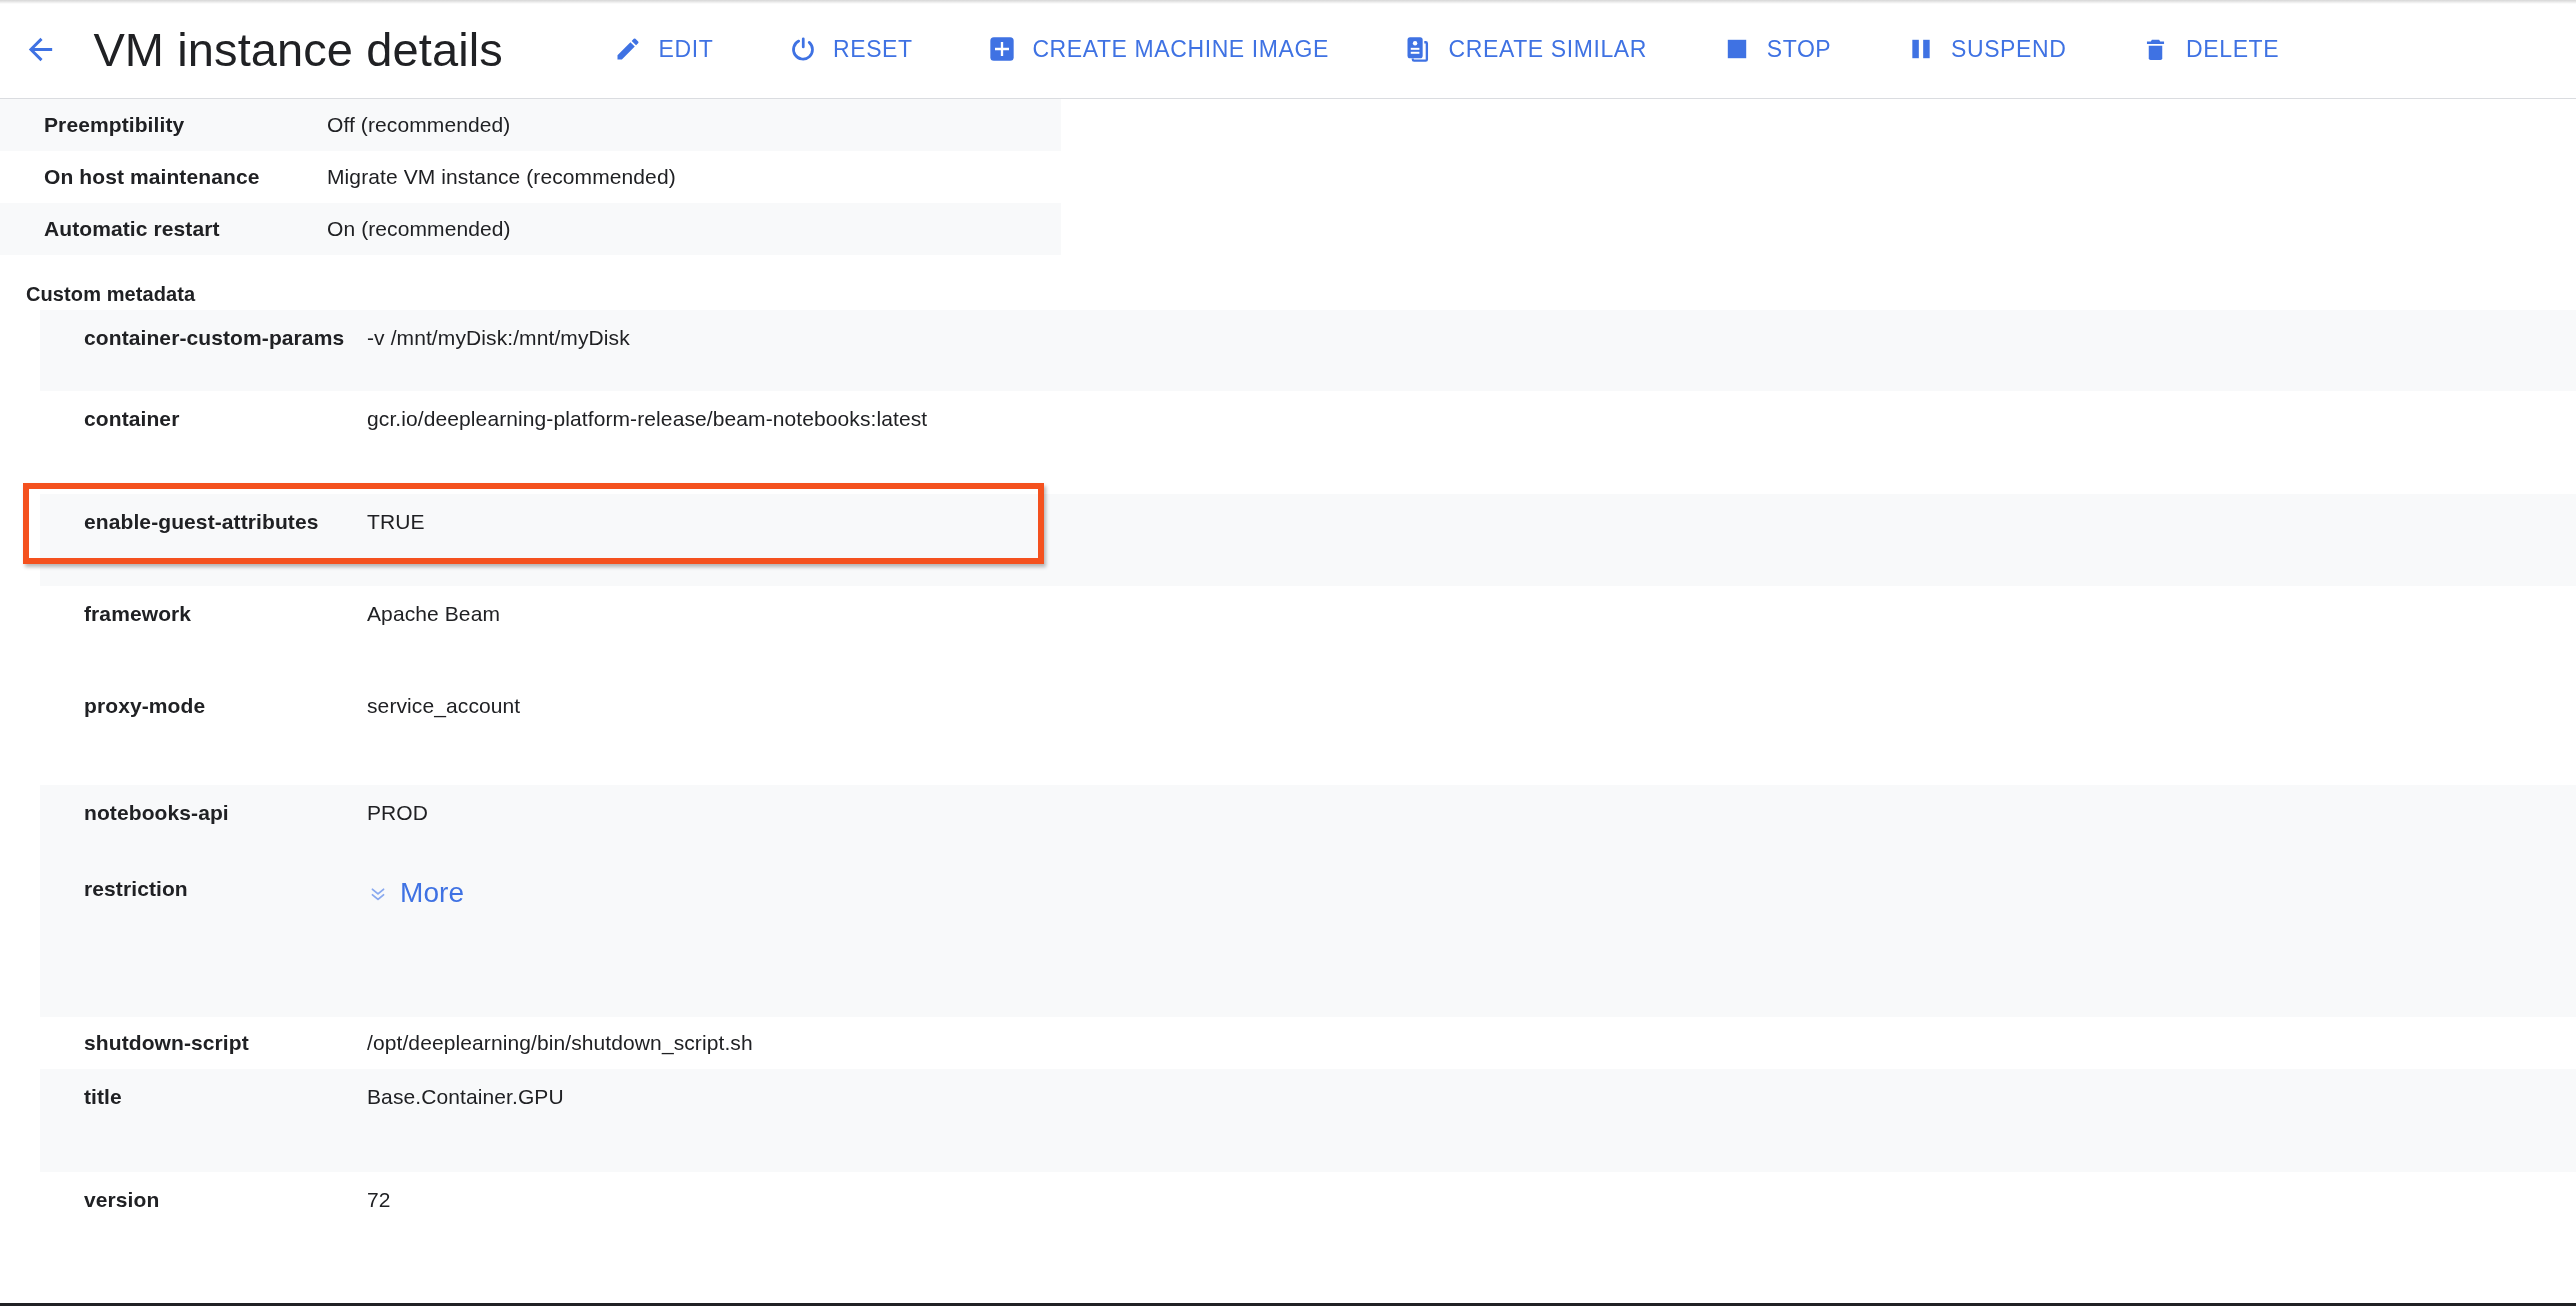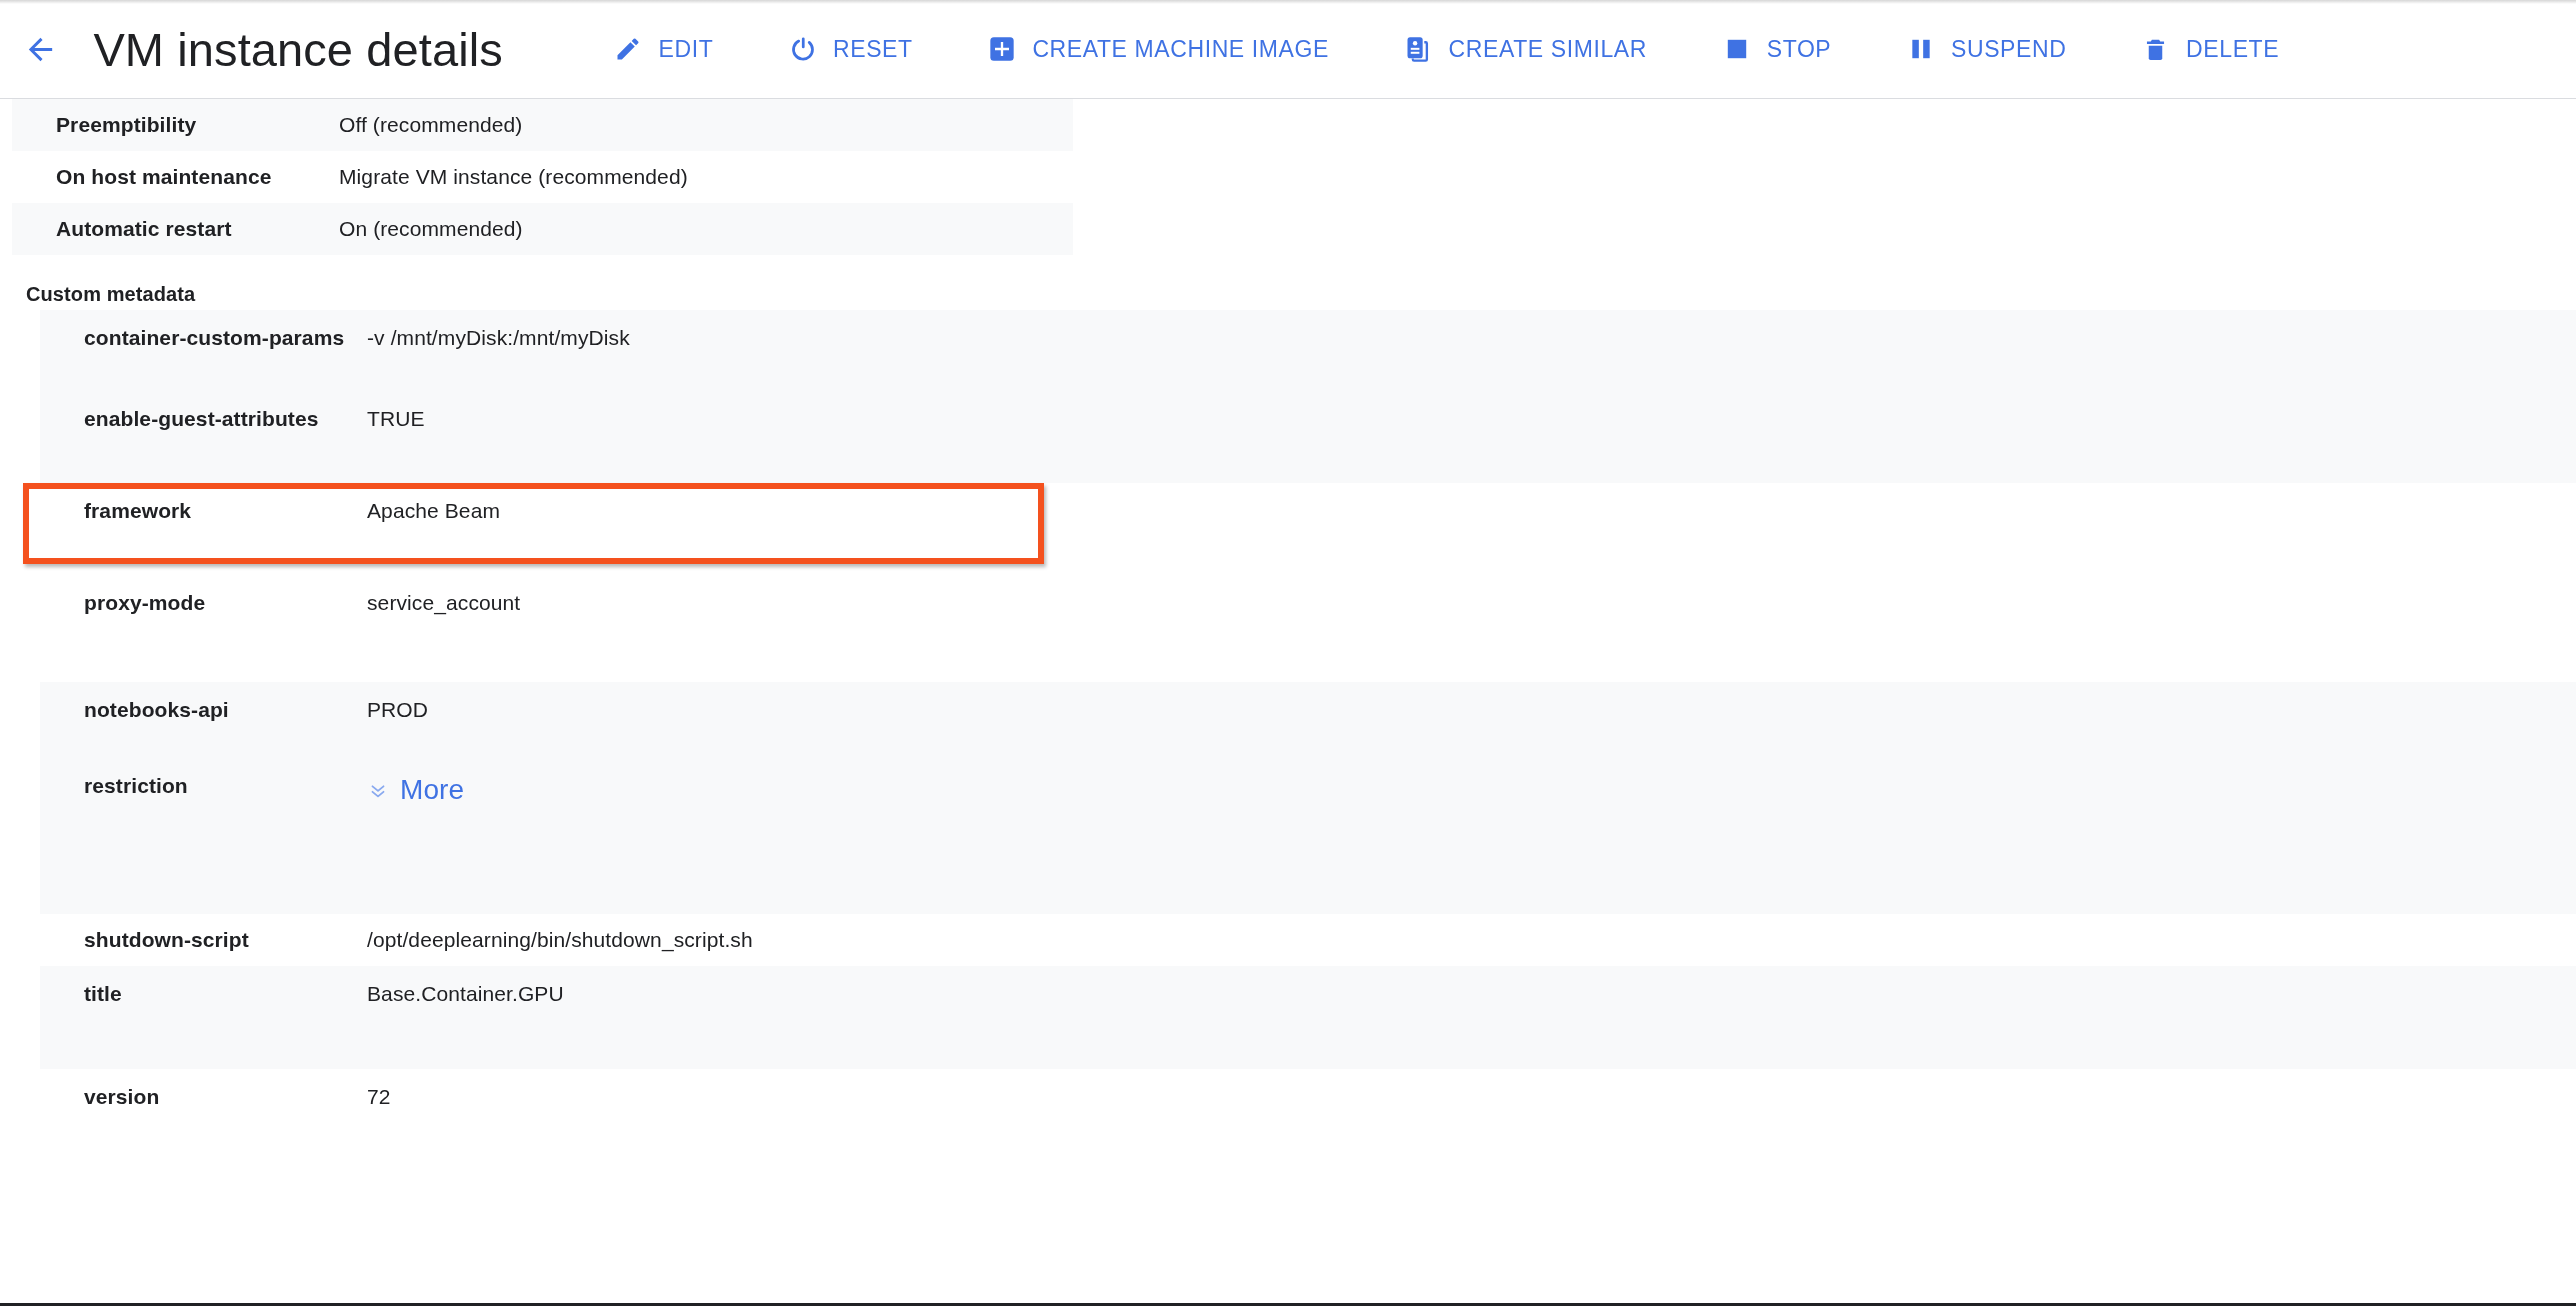--- a/index.html
+++ b/index.html
@@ -135,21 +135,21 @@
     color: #202124;
     letter-spacing: 0.1px;
     white-space: nowrap;
   }
 
   
   .avail .row { height: 52px; align-items: center; }
   .avail .row .key { width: 283px; flex: 0 0 283px; }
   .avail .row { padding-left: 44px; }
   .avail .row .val { }
-  .avail-wrap { width: 1061px; margin-left: 12px; }
+  .avail-wrap { width: 1061px; margin-left: 0; }
 
   
   .meta .row { align-items: flex-start; padding-top: 16.6px; margin-left: 40px; }
 
   .more-link {
     display: inline-flex;
     align-items: center;
     color: #3f72e3;
     font-size: 28px;
     cursor: pointer;
@@ -296,20 +296,24 @@
 
   <div class="section-title metadata-title">Custom metadata</div>
 
   <div class="rows meta">
 
     <div class="row alt" style="height:81px">
       <div class="key">container-custom-params</div>
       <div class="val">-v /mnt/myDisk:/mnt/myDisk</div>
     </div>
 
+    <div class="row" style="height:103px">
+      <div class="key">container</div>
+      <div class="val">gcr.io/deeplearning-platform-release/beam-notebooks:latest</div>
+    </div>
 
     <div class="row alt" style="height:92px">
       <div class="key">enable-guest-attributes</div>
       <div class="val">TRUE</div>
     </div>
 
     <div class="row" style="height:92px">
       <div class="key">framework</div>
       <div class="val">Apache Beam</div>
     </div>

